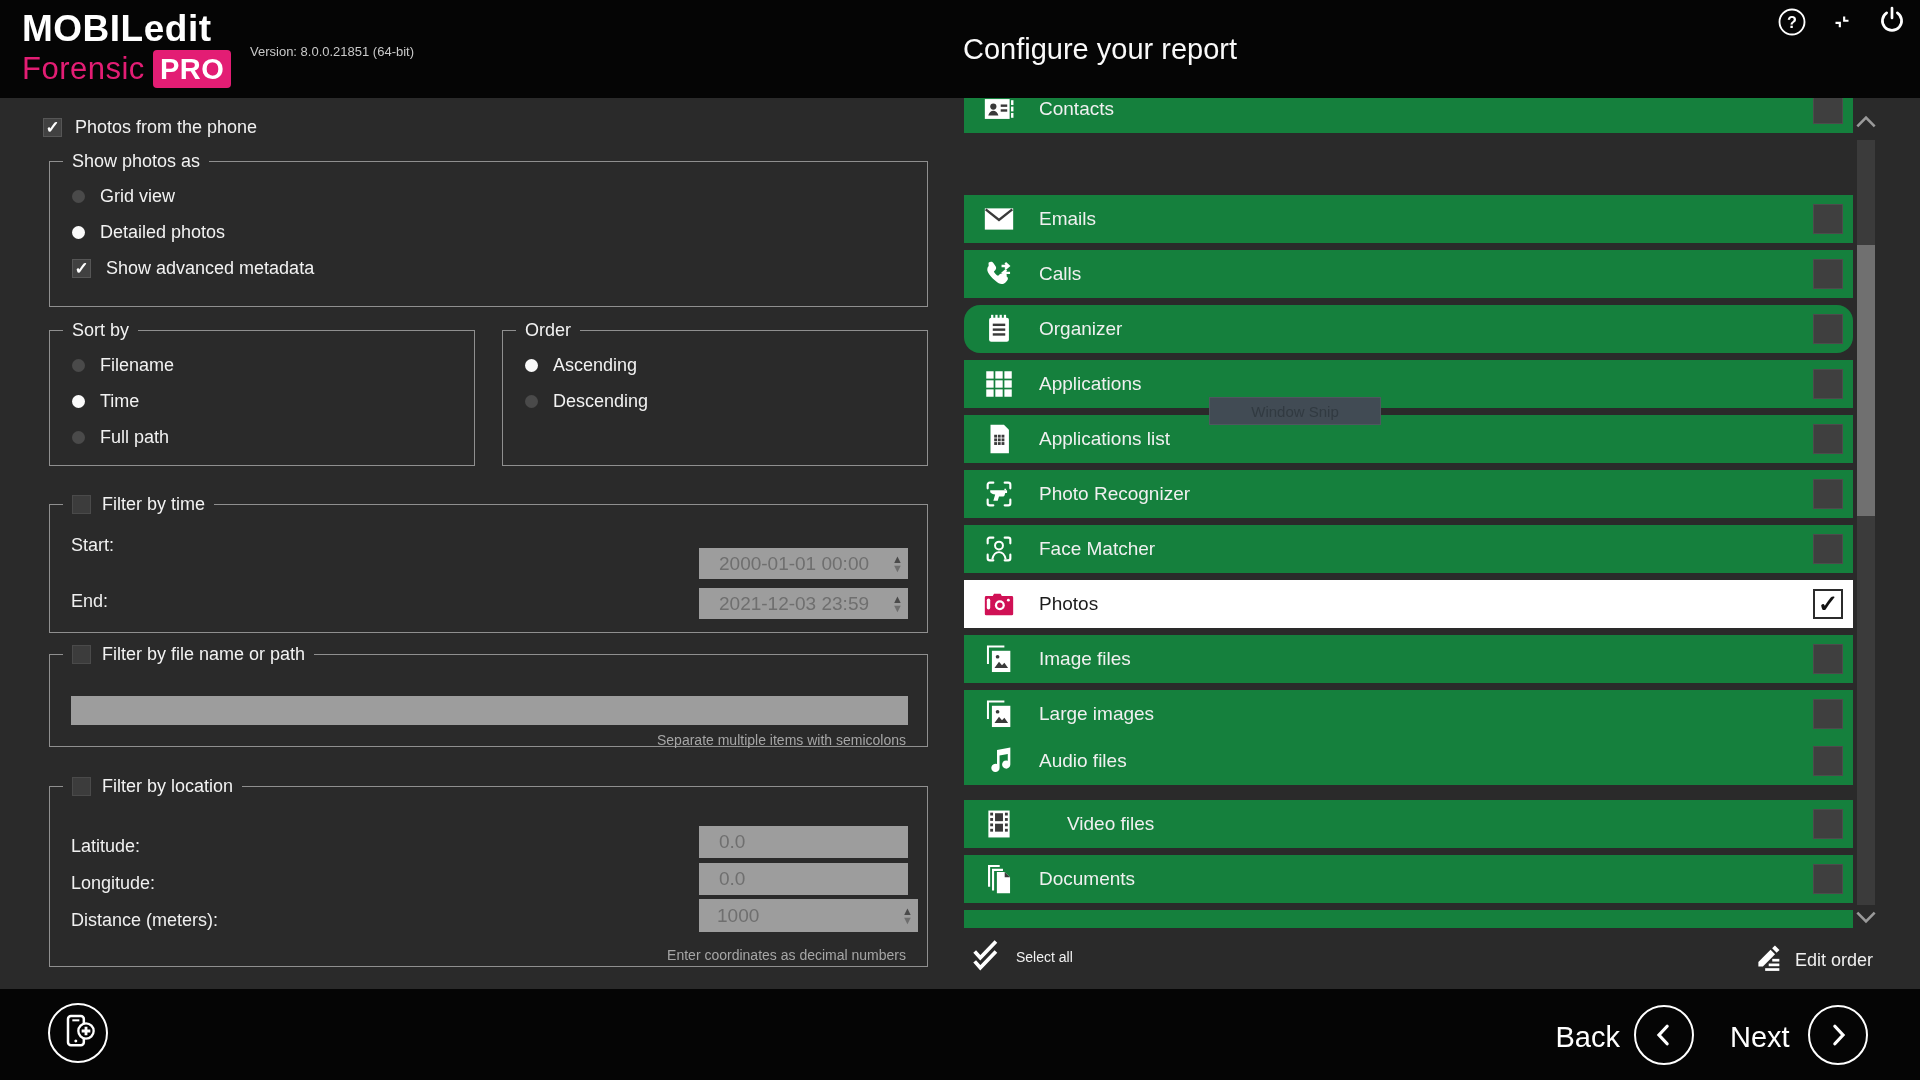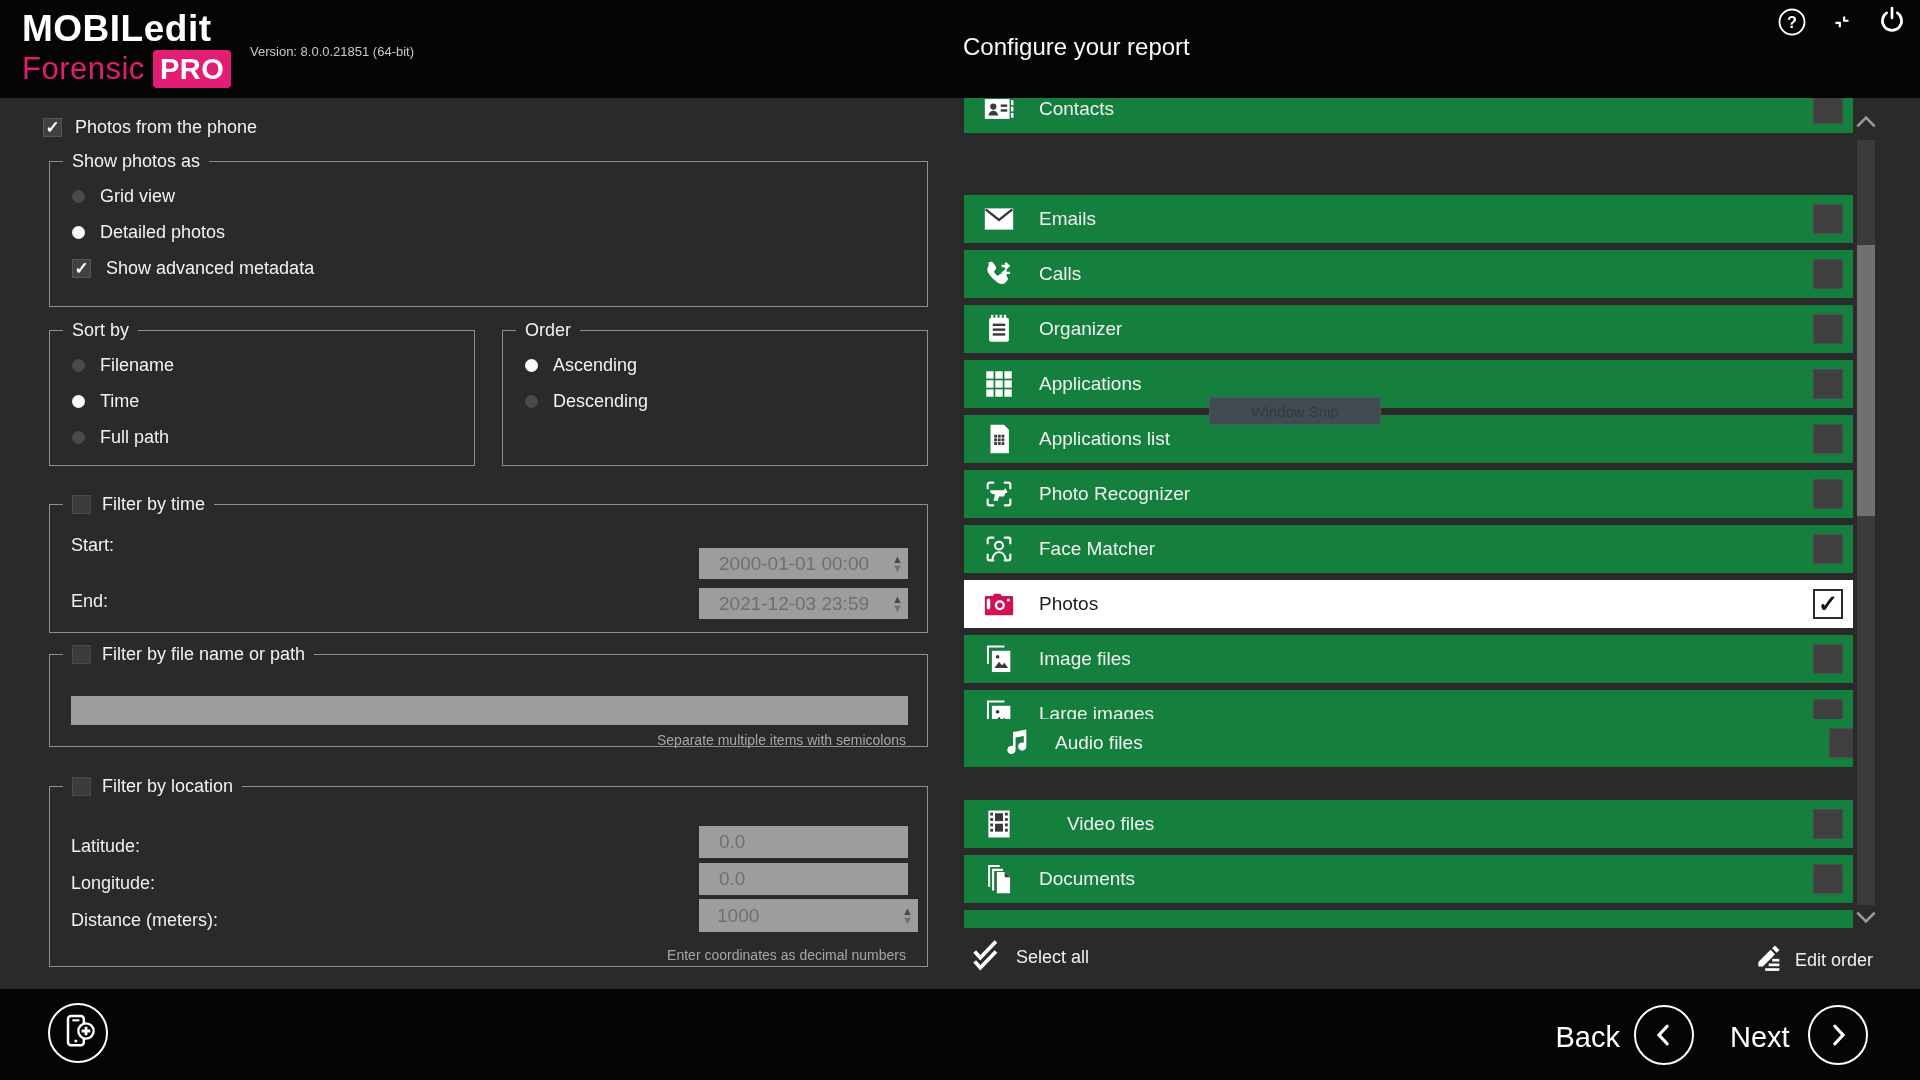--- a/index.html
+++ b/index.html
@@ -5,21 +5,21 @@
   html,body{margin:0;padding:0;background:#000;}
   #stage{position:relative;width:1920px;height:1080px;background:#2a2a2a;overflow:hidden;
          font-family:"Liberation Sans",sans-serif;color:#f0f0f0;}
 
   
   #topbar{position:absolute;left:0;top:0;width:1920px;height:98px;background:#050505;}
   #logo1{position:absolute;left:22px;top:8px;font-size:37px;font-weight:600;color:#fff;letter-spacing:.5px;}
   #logo2{position:absolute;left:22px;top:50px;font-size:31px;font-weight:400;color:#e31d74;letter-spacing:.5px;display:flex;align-items:center;gap:8px;}
   #logo-badge{background:#e31d74;color:#fff;font-weight:700;font-size:29px;padding:0 7px;border-radius:4px;line-height:38px;}
   #version{position:absolute;left:250px;top:44px;font-size:13px;color:#c9c9c9;font-weight:400;}
-  #page-title{position:absolute;left:963px;top:33px;font-size:24px;font-weight:300;color:#fafafa;}
+  #page-title{position:absolute;left:963px;top:33px;font-size:29px;font-weight:300;color:#fafafa;}
   .titlebar-btn{position:absolute;top:6px;width:32px;height:32px;display:flex;align-items:center;justify-content:center;cursor:pointer;}
 
   
   .cb{width:19px;height:19px;background:#414141;border:1px solid #565656;display:inline-flex;
       align-items:center;justify-content:center;color:#fff;font-size:17px;font-weight:700;box-sizing:border-box;flex:0 0 auto;}
   .cb.un{background:#3c3c3c;border-color:#4a4a4a;}
   .radio{width:13px;height:13px;border-radius:50%;background:#4a4a4a;flex:0 0 auto;}
   .radio.sel{background:#fafafa;}
   fieldset.grp{position:absolute;margin:0;border:1px solid #8f8f8f;padding:0;box-sizing:border-box;}
   fieldset.grp legend{margin-left:13px;padding:0 9px;font-size:18px;color:#f2f2f2;display:flex;align-items:center;gap:11px;}
@@ -47,21 +47,21 @@
   .row.sel .rcb{background:#fff;border:2px solid #2b2b2b;color:#111;font-size:24px;font-weight:700;}
   #snip-tooltip{position:absolute;left:245px;top:299px;width:172px;height:28px;background:#414b54;border:1px solid #4e575f;
                 color:#313a41;font-size:15px;display:flex;align-items:center;justify-content:center;box-sizing:border-box;}
 
   
   #sb-track{position:absolute;left:1857px;top:140px;width:18px;height:765px;background:#3b3b3b;}
   #sb-thumb{position:absolute;left:1857px;top:245px;width:18px;height:271px;background:#707070;cursor:pointer;}
   .sb-arrow{position:absolute;left:1853px;width:26px;height:24px;color:#9a9a9a;cursor:pointer;}
 
   
-  #select-all{position:absolute;left:969px;top:938px;display:flex;align-items:center;gap:13px;font-size:18px;cursor:pointer;}
+  #select-all{position:absolute;left:969px;top:938px;display:flex;align-items:center;gap:13px;font-size:14px;cursor:pointer;}
   #edit-order{position:absolute;right:47px;top:941px;display:flex;align-items:center;gap:10px;font-size:18px;cursor:pointer;}
 
   
   #footer{position:absolute;left:0;top:989px;width:1920px;height:91px;background:#050505;}
   .circle-btn{position:absolute;width:60px;height:60px;border:2px solid #fff;border-radius:50%;box-sizing:border-box;
               display:flex;align-items:center;justify-content:center;cursor:pointer;background:#050505;}
   .nav-label{position:absolute;font-size:29px;font-weight:300;color:#fff;top:1021px;cursor:pointer;}
 </style>
 </head>
 <body>
@@ -248,21 +248,21 @@
         <span class="ic">
           <svg width="34" height="34" viewBox="0 0 24 24">
             <path fill="currentColor" d="M4.6 4.1c1.2-1.2 2.7-1 3.4.1l1.6 2.4c.6.9.5 2-.3 2.7l-.9.9c.3 1.1 1.9 2.7 3 3l.9-.9c.7-.7 1.9-.9 2.7-.3l2.4 1.6c1.1.7 1.3 2.2.1 3.4l-1.1 1.1c-1.1 1.1-3 1.3-4.6.4-2.7-1.5-6-4.8-7.5-7.5-.9-1.6-.7-3.5.4-4.6z"></path>
             <path d="M13.8 6.3h4.6M16.4 4.2l2.4 2.1-2.4 2.1" stroke="currentColor" stroke-width="1.7" fill="none"></path>
             <path d="M19.8 11.2h-4.6M17.2 9.1l-2.4 2.1 2.4 2.1" stroke="currentColor" stroke-width="1.7" fill="none"></path>
           </svg>
         </span>
         <span class="lbl">Calls</span>
         <span class="rcb"></span>
       </div>
-      <div class="row" style="top: 207px;">
+      <div class="row" style="top: 207px; border-radius: 16px;">
         <span class="ic">
           <svg width="34" height="34" viewBox="0 0 24 24">
             <rect x="5" y="4" width="14" height="17" rx="1.5" fill="currentColor"></rect>
             <rect x="7.6" y="8.2" width="8.8" height="1.7" fill="#3a3a3a"></rect>
             <rect x="7.6" y="11.6" width="8.8" height="1.7" fill="#3a3a3a"></rect>
             <rect x="7.6" y="15" width="8.8" height="1.7" fill="#3a3a3a"></rect>
             <g fill="currentColor">
               <rect x="6.4" y="2" width="1.6" height="3"></rect>
               <rect x="9.4" y="2" width="1.6" height="3"></rect>
               <rect x="12.4" y="2" width="1.6" height="3"></rect>
@@ -364,21 +364,21 @@
           <svg width="34" height="34" viewBox="0 0 24 24">
             <path fill="none" stroke="currentColor" stroke-width="1.4" d="M4.2 15.5V3.2h11.6"></path>
             <rect x="7" y="6.2" width="13" height="15" fill="currentColor"></rect>
             <path d="M8.8 18.4l3.2-4.4 2.1 2.4 1.7-1.8 2.6 3.8z" fill="#3a3a3a"></path>
             <circle cx="11" cy="10.4" r="1.3" fill="#3a3a3a"></circle>
           </svg>
         </span>
         <span class="lbl">Large images</span>
         <span class="rcb"></span>
       </div>
-      <div class="row" style="top: 621px; padding-left: 16px;">
+      <div class="row" style="top: 639px;">
         <span class="ic">
           <svg width="34" height="34" viewBox="0 0 24 24">
             <path fill="currentColor" d="M10.6 4.3 20 2.5v12a2.9 2.9 0 1 1-1.8-2.7V7l-5.8 1.1v8.8a2.9 2.9 0 1 1-1.8-2.7z"></path>
           </svg>
         </span>
         <span class="lbl">Audio files</span>
         <span class="rcb"></span>
       </div>
       <div class="row" style="top: 702px; gap: 28px;">
         <span class="ic">

